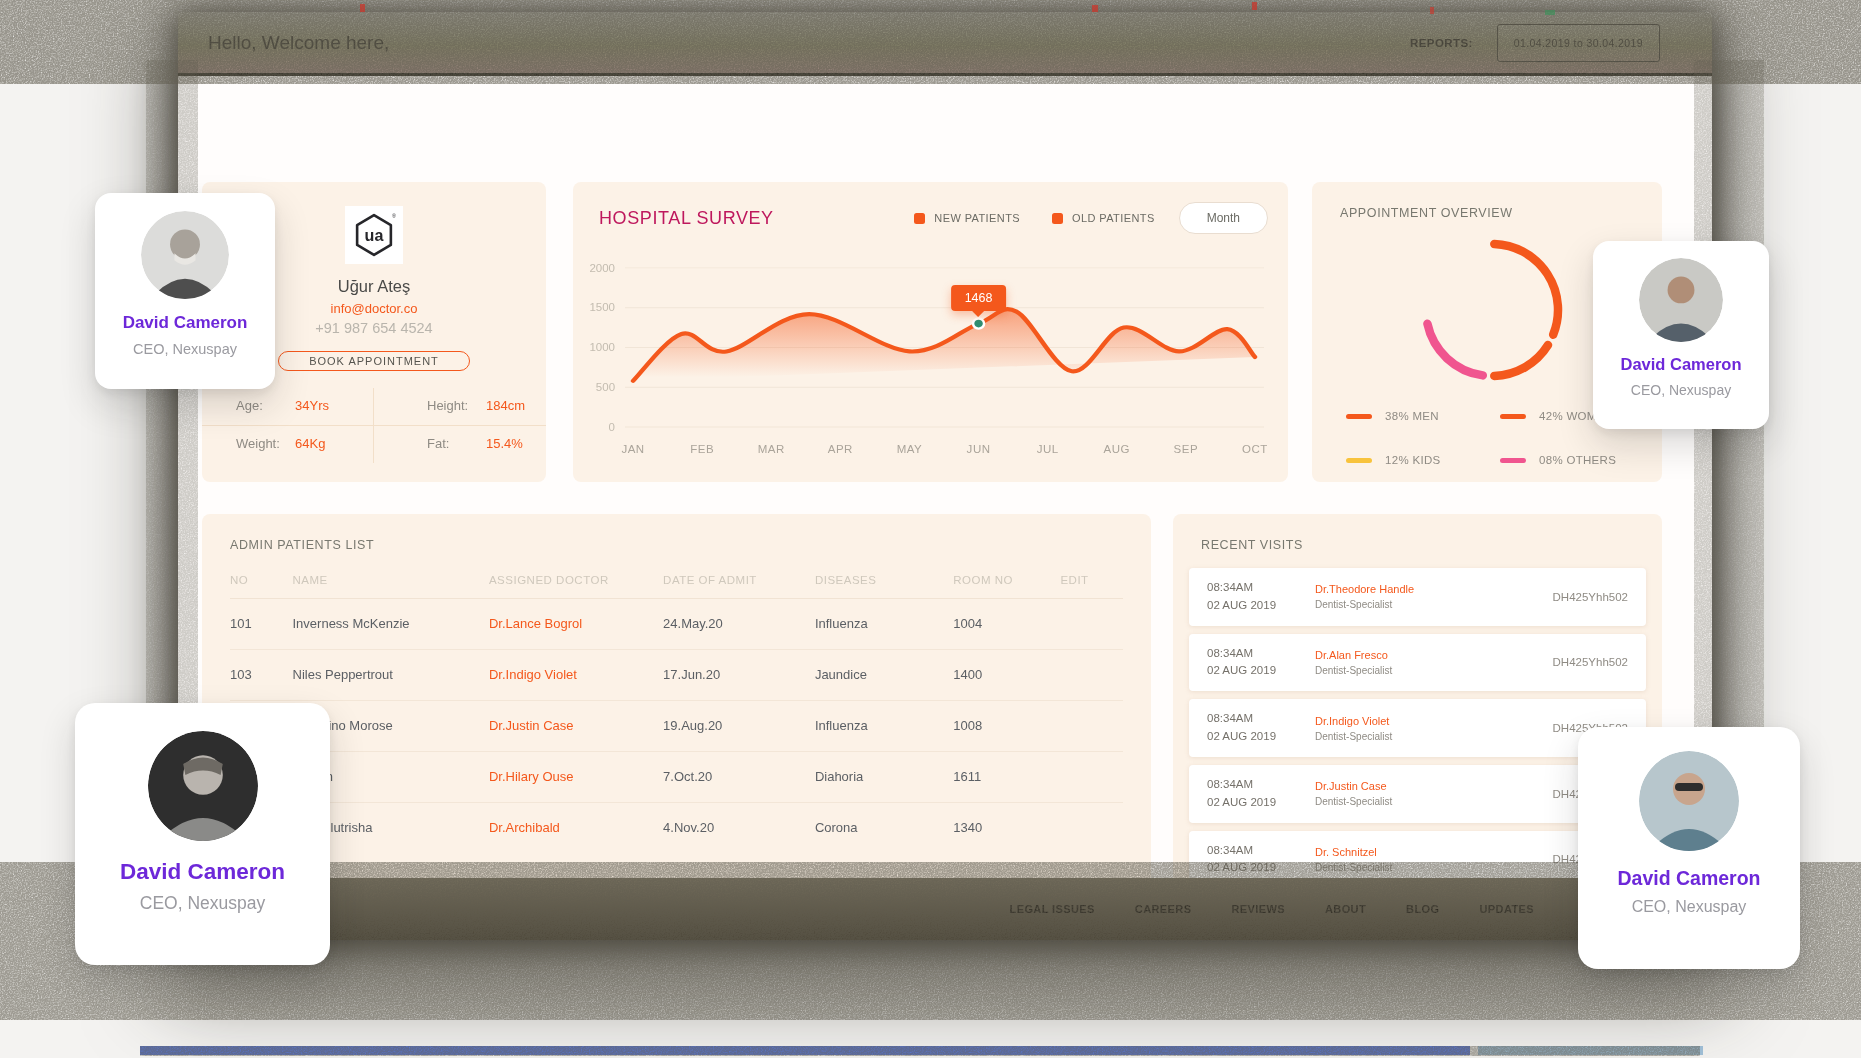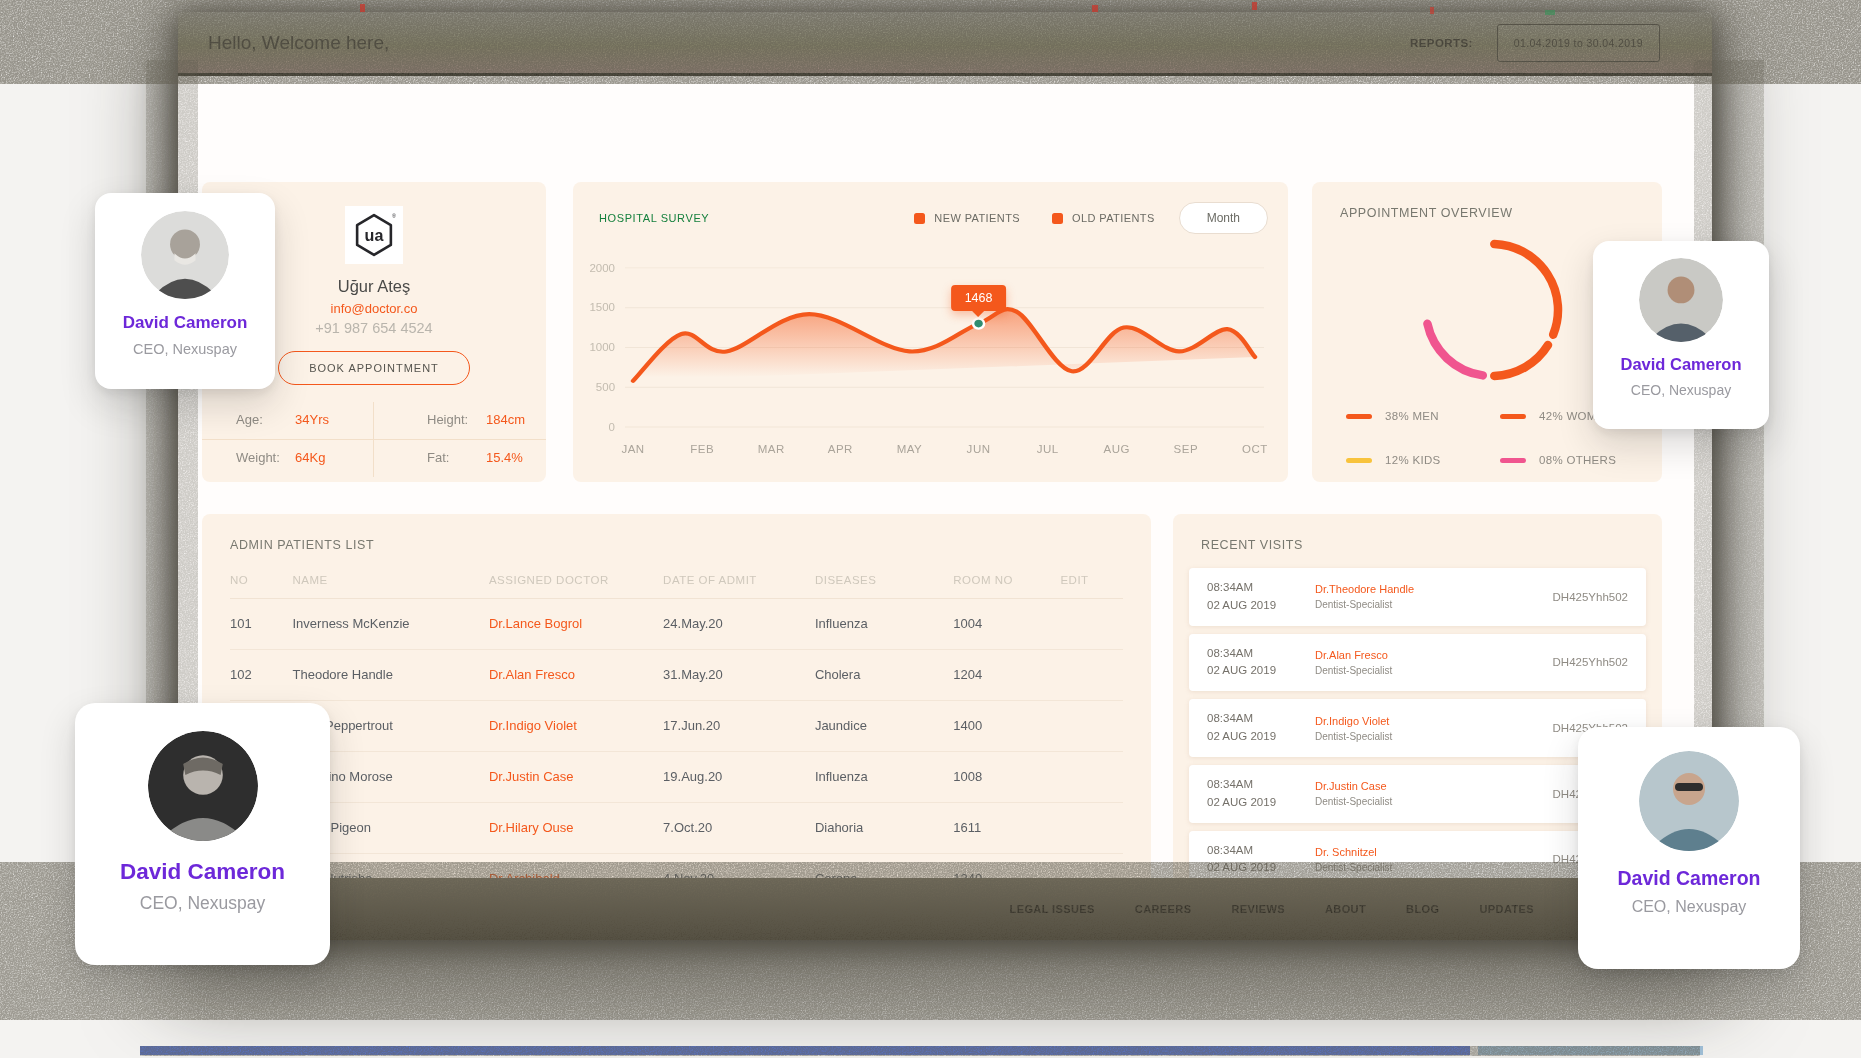--- a/index.html
+++ b/index.html
@@ -35,35 +35,35 @@
   .card-title { padding:24px 28px 8px; font-size:12.5px; color:#78786f; letter-spacing:.6px; }
 
   
   .profile { left:24px; top:103px; width:344px; height:300px; text-align:center; }
   .logo-box { width:58px; height:58px; background:#fff; margin:24px auto 0; display:flex; align-items:center; justify-content:center; }
   .profile-name { margin-top:13px; font-size:16.5px; color:#4a4a48; }
   .profile-email { margin-top:5px; font-size:13px; color:#f4581c; }
   .profile-phone { margin-top:4px; font-size:14.5px; color:#b9b5ad; }
   .book-btn {
     display:inline-block; margin-top:15px; border:1.6px solid #f4581c; border-radius:21px;
-    background:transparent; padding:10px 30px; font-size:11px; letter-spacing:1px; color:#55544e;
+    background:transparent; padding:3px 30px; font-size:11px; letter-spacing:1px; color:#55544e;
     font-family:inherit; cursor:pointer;
   }
   .stats { margin-top:17px; display:grid; grid-template-columns:1fr 1fr; text-align:left; }
   .stat-cell { display:flex; gap:15px; font-size:13px; padding:10px 0 12px 34px; }
   .stat-cell:nth-child(2), .stat-cell:nth-child(4) { padding-left:53px; }
   .stat-cell:nth-child(1), .stat-cell:nth-child(3) { border-right:1px solid #f2dfc9; }
   .stat-cell:nth-child(1), .stat-cell:nth-child(2) { border-bottom:1px solid #f2dfc9; }
   .stat-label { color:#8f8b84; min-width:44px; }
   .stat-value { color:#f4581c; }
 
   
   .survey { left:395px; top:103px; width:715px; height:300px; }
   .survey-head { display:flex; align-items:center; padding:20px 20px 0 26px; }
-  .survey-title { font-size:11px; color:#15803d; letter-spacing:.6px; }
+  .survey-title { font-size:18px; color:#be185d; letter-spacing:.6px; }
   .legend { margin-left:auto; display:flex; gap:32px; margin-right:24px; }
   .legend-item { display:flex; align-items:center; gap:9px; font-size:11px; color:#6b6b64; letter-spacing:.4px; }
   .legend-square { width:11px; height:11px; border-radius:2.5px; }
   .month-pill {
     border:1px solid #e9ddd0; background:#fff; border-radius:17px; padding:8px 27px;
     font-size:12px; color:#6b6b64; font-family:inherit; cursor:pointer;
   }
   .chart-wrap { position:relative; margin:8px 12px 0 12px; height:222px; }
   .chart-wrap svg { width:100%; height:100%; display:block; }
   .chart-tooltip {
@@ -299,29 +299,20 @@
         </thead>
         <tbody>
 
         <tr>
             <td class="c-no">101</td>
             <td class="c-name">Inverness McKenzie</td>
             <td class="c-doctor">Dr.Lance Bogrol</td>
             <td class="c-date">24.May.20</td>
             <td class="c-disease">Influenza</td>
             <td class="c-room">1004</td>
-            <td class="c-edit"></td>
-          </tr>
-            <tr>
-            <td class="c-no">102</td>
-            <td class="c-name">Theodore Handle</td>
-            <td class="c-doctor">Dr.Alan Fresco</td>
-            <td class="c-date">31.May.20</td>
-            <td class="c-disease">Cholera</td>
-            <td class="c-room">1204</td>
             <td class="c-edit"></td>
           </tr>
             <tr>
             <td class="c-no">103</td>
             <td class="c-name">Niles Peppertrout</td>
             <td class="c-doctor">Dr.Indigo Violet</td>
             <td class="c-date">17.Jun.20</td>
             <td class="c-disease">Jaundice</td>
             <td class="c-room">1400</td>
             <td class="c-edit"></td>

